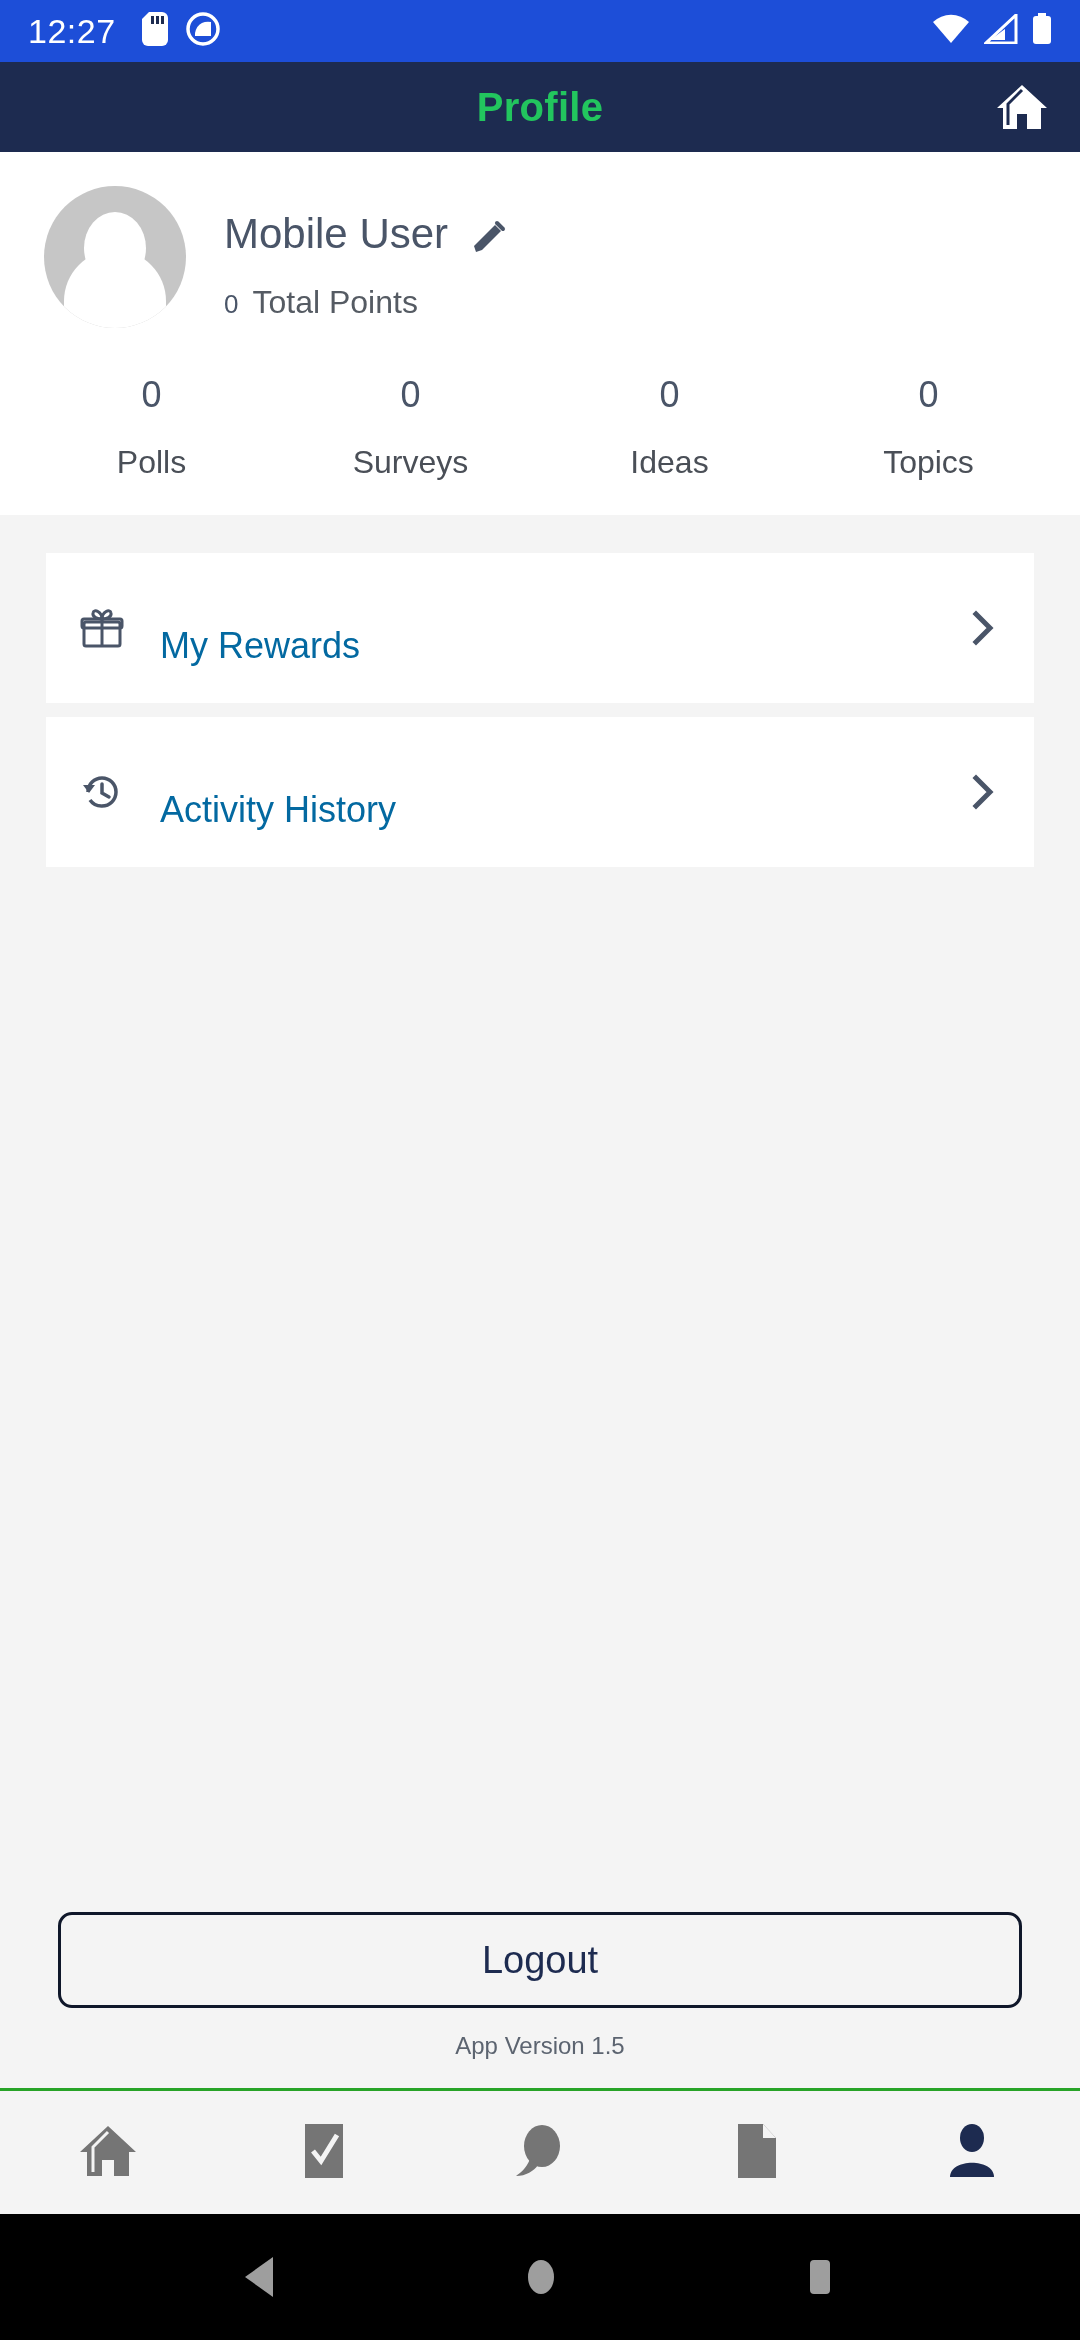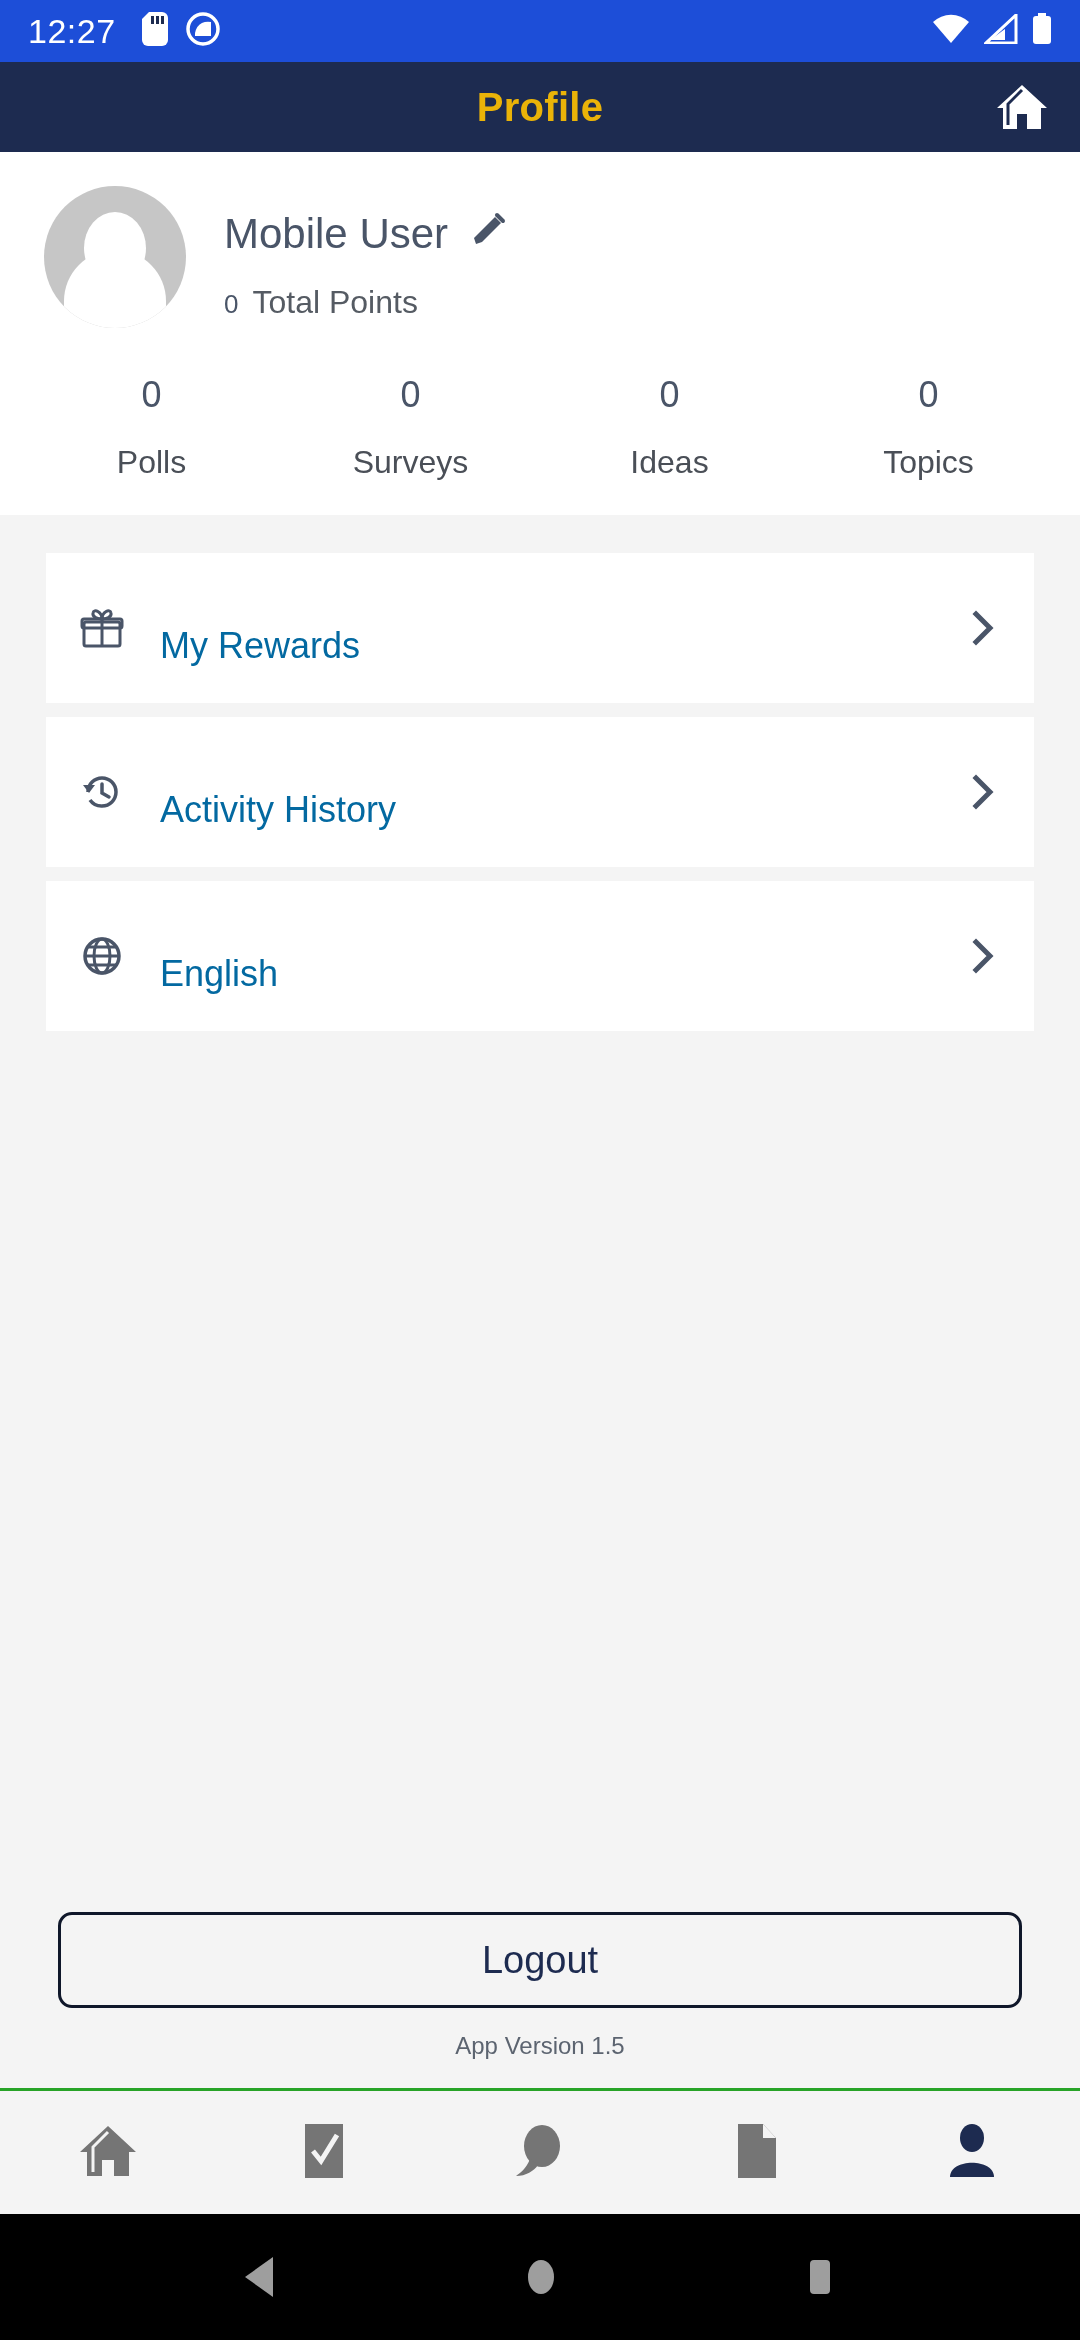--- a/index.html
+++ b/index.html
@@ -16,21 +16,21 @@
     display:flex; align-items:center; padding:0 28px;
     flex:0 0 auto;
   }
   .sb-time { font-size:34px; letter-spacing:.5px; font-weight:400; }
   .sb-left-icons { display:flex; align-items:center; gap:18px; margin-left:26px; }
   .sb-spacer { flex:1; }
   .sb-right-icons { display:flex; align-items:center; gap:14px; }
 
   
   .appbar {
-    height:90px; background:#1d2b50; color:#eab308;
+    height:90px; background:#1d2b50; color:#22c55e;
     display:flex; align-items:center; justify-content:center;
     position:relative; flex:0 0 auto;
   }
   .appbar-title { font-size:40px; font-weight:700; letter-spacing:.3px; }
   .appbar-home { position:absolute; right:30px; top:50%; transform:translateY(-50%); display:flex; }
 
   
   .profile-head {
     background:#fff; flex:0 0 auto;
     padding:28px 0 0 0;
@@ -44,21 +44,21 @@
   }
   .avatar .head {
     position:absolute; width:62px; height:72px; border-radius:50%;
     background:#fff; left:50%; transform:translateX(-50%); top:26px;
   }
   .avatar .body {
     position:absolute; width:102px; height:92px; border-radius:52px 52px 0 0;
     background:#fff; left:50%; transform:translateX(-50%); bottom:-14px;
   }
   .profile-meta { margin-left:38px; padding-top:30px; }
-  .name-row { display:flex; align-items:flex-start; gap:22px; }
+  .name-row { display:flex; align-items:flex-end; gap:22px; }
   .user-name { font-size:42px; color:#4a5568; font-weight:400; }
   .points-row { display:flex; align-items:baseline; gap:14px; margin-top:26px; }
   .points-val { font-size:26px; color:#4a5568; }
   .points-label { font-size:32px; color:#555b63; }
 
   .stats-row { display:flex; margin-top:46px; padding:0 22px 34px 22px; }
   .stat { flex:1; display:flex; flex-direction:column; align-items:center; }
   .stat-val { font-size:36px; color:#4a5568; }
   .stat-label { font-size:32px; color:#4a4f57; margin-top:28px; }
 
@@ -228,37 +228,20 @@
           </svg>
         </span>
         <span class="menu-label">Activity History</span>
         <span class="menu-chevron">
           <svg width="34" height="44" viewBox="0 0 34 44">
               <path d="M10 8 L24 22 L10 36" fill="none" stroke="#4a5568" stroke-width="5" stroke-linecap="square"></path>
             </svg>
         </span>
       </div>
 
-      <div class="menu-card">
-        <span class="menu-icon">
-          <svg width="44" height="44" viewBox="0 0 44 44">
-            <circle cx="22" cy="22" r="17" fill="none" stroke="#4a5568" stroke-width="3.5"></circle>
-            <ellipse cx="22" cy="22" rx="8" ry="17" fill="none" stroke="#4a5568" stroke-width="3"></ellipse>
-            <line x1="5" y1="22" x2="39" y2="22" stroke="#4a5568" stroke-width="3"></line>
-            <line x1="8" y1="13" x2="36" y2="13" stroke="#4a5568" stroke-width="3"></line>
-            <line x1="8" y1="31" x2="36" y2="31" stroke="#4a5568" stroke-width="3"></line>
-          </svg>
-        </span>
-        <span class="menu-label">English</span>
-        <span class="menu-chevron">
-          <svg width="34" height="44" viewBox="0 0 34 44">
-              <path d="M10 8 L24 22 L10 36" fill="none" stroke="#4a5568" stroke-width="5" stroke-linecap="square"></path>
-            </svg>
-        </span>
-      </div>
 
     </div>
 
     <div class="spacer"></div>
 
     <div class="logout-wrap">
       <button class="logout-btn">Logout</button>
       <div class="app-version">App Version 1.5</div>
     </div>
   </div>

